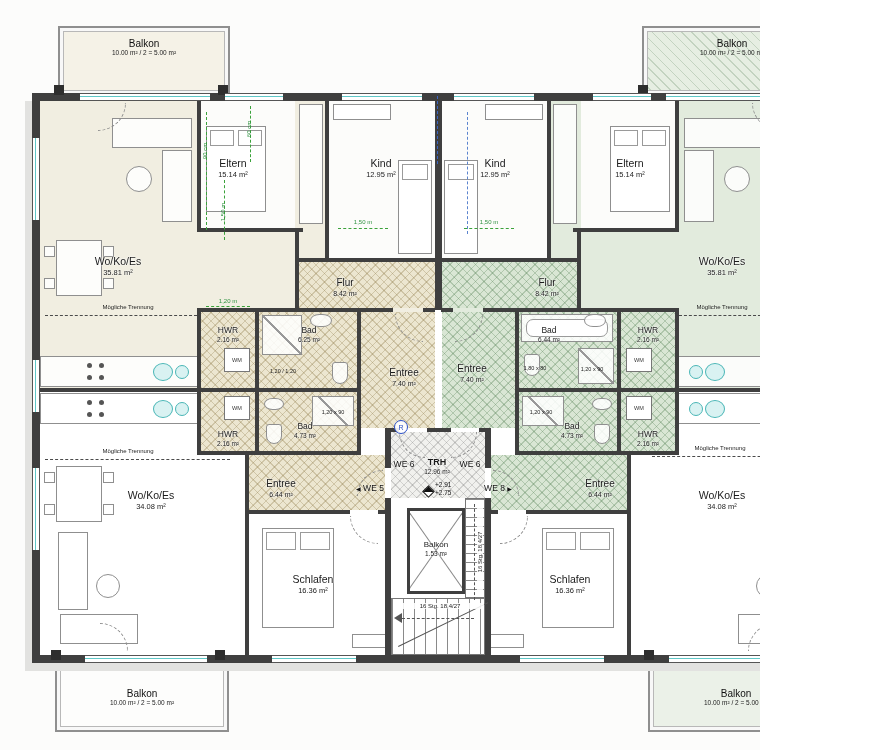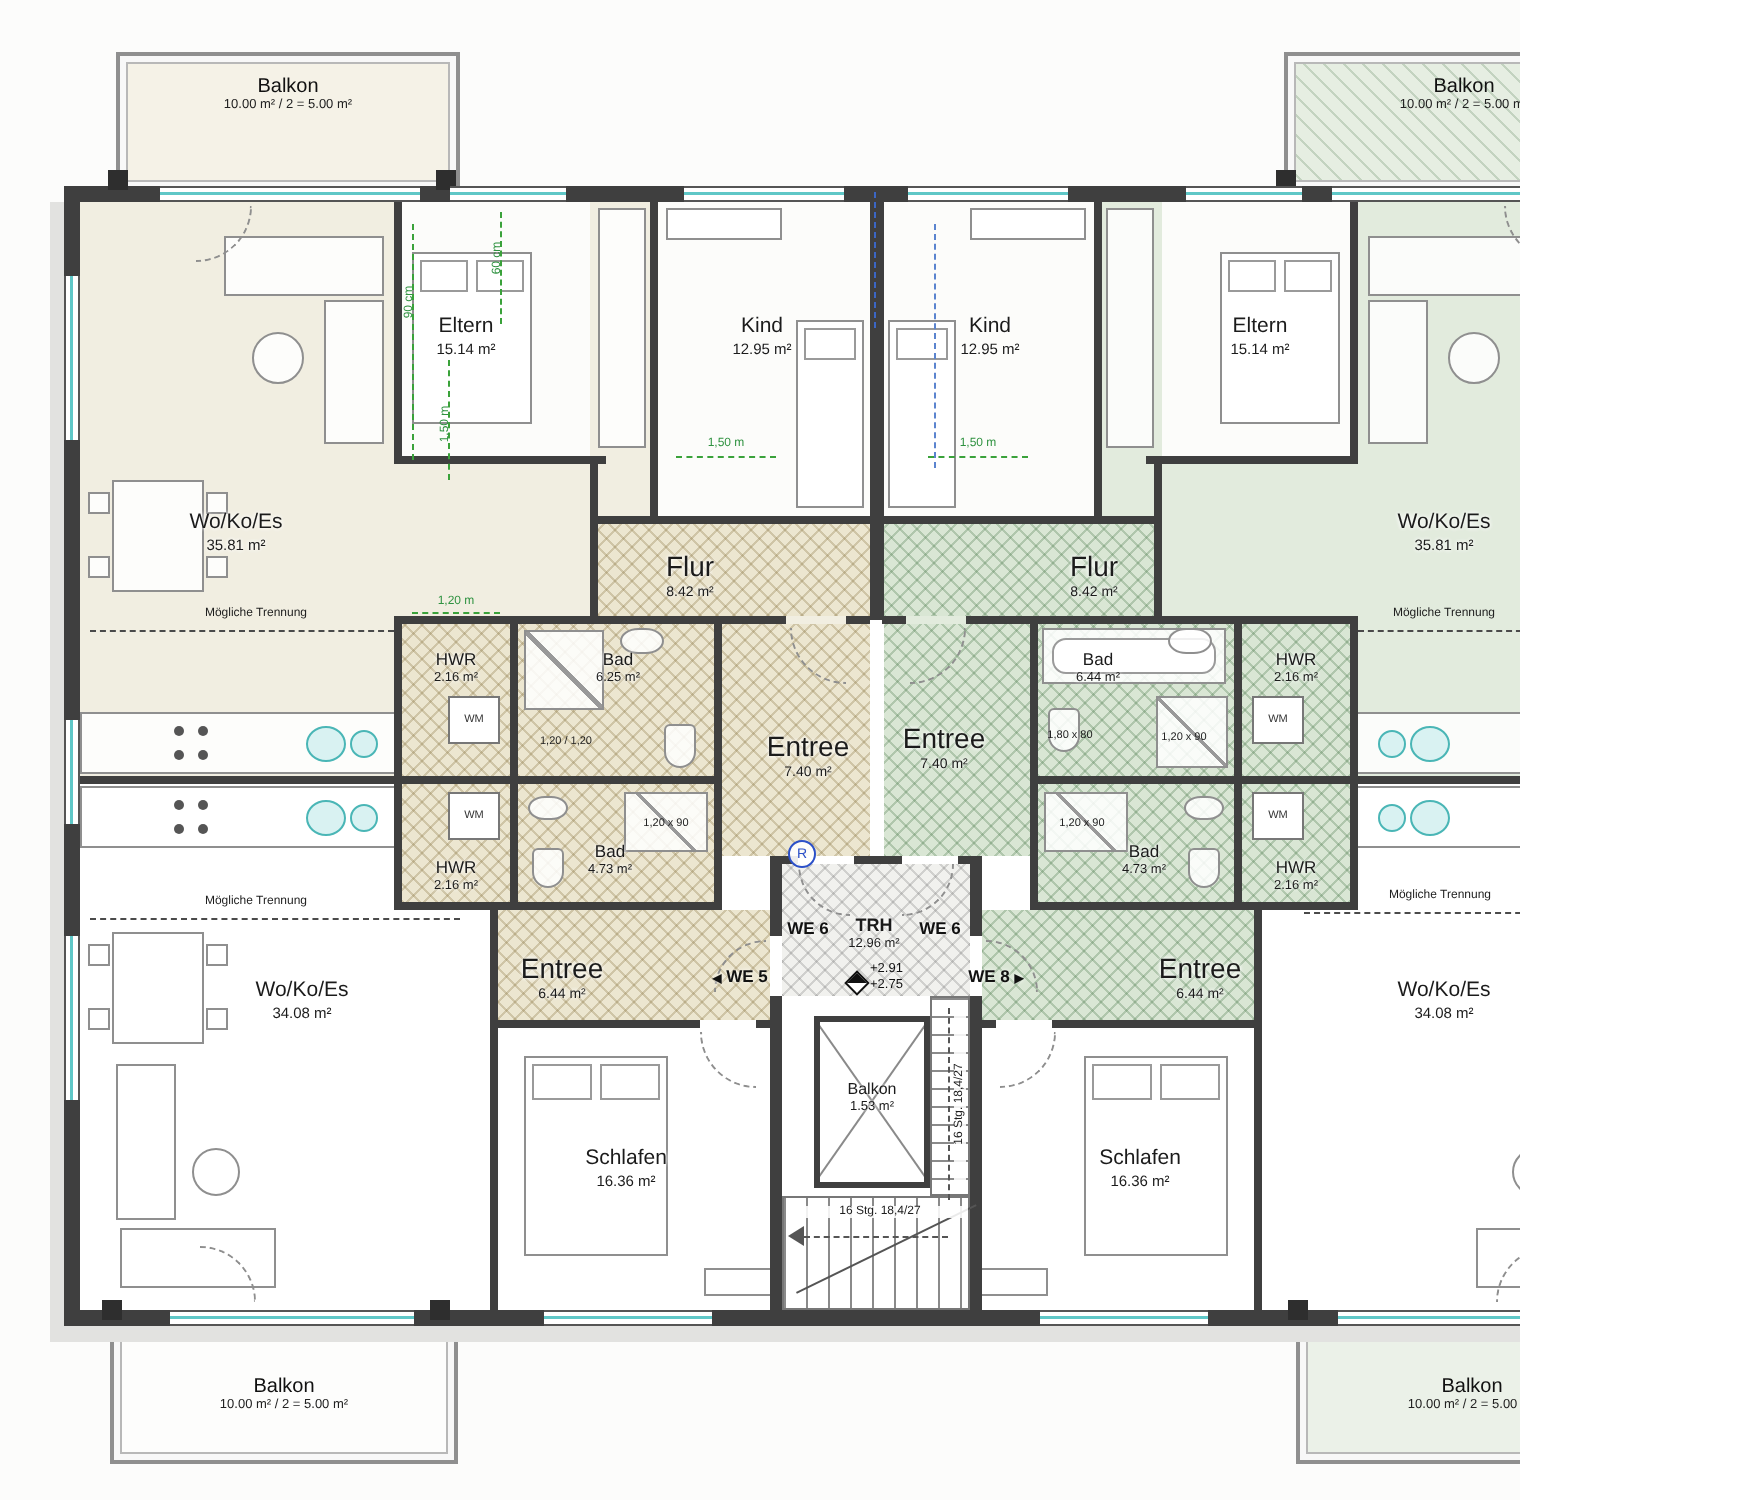--- a/index.html
+++ b/index.html
@@ -27,23 +27,23 @@
   .wmbox{position:absolute;z-index:4;border:1px solid #777;background:#fff;display:flex;align-items:center;justify-content:center;font-size:5.5px;color:#333;box-sizing:border-box}
   .winh{position:absolute;height:8px;z-index:6;background:linear-gradient(to bottom,#555 0,#555 1px,#fff 1px,#fff 3px,#5fc7c7 3px,#5fc7c7 4.5px,#fff 4.5px,#fff 7px,#555 7px,#555 8px)}
   .winv{position:absolute;width:8px;z-index:6;background:linear-gradient(to right,#555 0,#555 1px,#fff 1px,#fff 3px,#5fc7c7 3px,#5fc7c7 4.5px,#fff 4.5px,#fff 7px,#555 7px,#555 8px)}
   .arc{position:absolute;z-index:6;border:1px dashed #8f8f8f;box-sizing:border-box}
   .a-tl{border-right:0;border-bottom:0;border-radius:100% 0 0 0}
   .a-tr{border-left:0;border-bottom:0;border-radius:0 100% 0 0}
   .a-bl{border-right:0;border-top:0;border-radius:0 0 0 100%}
   .a-br{border-left:0;border-top:0;border-radius:0 0 100% 0}
   .room-label{position:absolute;z-index:7;transform:translate(-50%,-50%);text-align:center;white-space:nowrap;color:#1b1b1b;line-height:1.25;text-shadow:0 0 2px rgba(255,255,255,.95),0 0 2px rgba(255,255,255,.95)}
   .rn{font-size:10.5px}.ra{font-size:7.5px}
-  .md .rn{font-size:14px}.md .ra{font-size:7px}
+  .md .rn{font-size:10px}.md .ra{font-size:7px}
   .sm .rn{font-size:8.5px}.sm .ra{font-size:6.5px}
-  .we{position:absolute;z-index:8;transform:translate(-50%,-50%);font-weight:bold;font-size:8.5px;white-space:nowrap;color:#111;text-shadow:0 0 2px #fff}
+  .we{position:absolute;z-index:8;transform:translate(-50%,-50%);font-weight:normal;font-size:8.5px;white-space:nowrap;color:#111;text-shadow:0 0 2px #fff}
   .t6{position:absolute;font-size:6px;color:#1d1d1d;z-index:8;white-space:nowrap;text-align:center}
   .g{color:#2f9240}
   .rot{transform:rotate(-90deg);transform-origin:left top}
   .sep{position:absolute;border-top:1px dashed #4a4a4a;z-index:6;height:0}
   .glh{position:absolute;border-top:1px dashed #3aa23a;z-index:6}
   .glv{position:absolute;border-left:1px dashed #3aa23a;z-index:6}
   .blv{position:absolute;border-left:1.5px dashed #3b66c4;z-index:8}
   .pb{position:absolute;background:#2e2e2e;z-index:6;width:10px;height:10px}
   .lift{border:3px solid #3f3f3f;background:#fff;z-index:5;overflow:hidden}
   .ldiag{position:absolute;left:-26px;top:39px;width:104px;height:1px;background:#8a8a8a}

